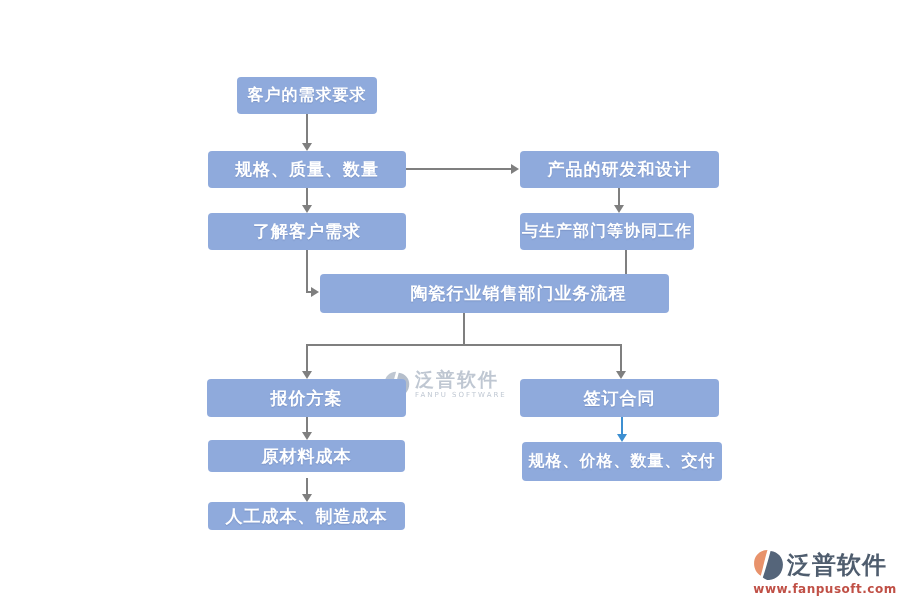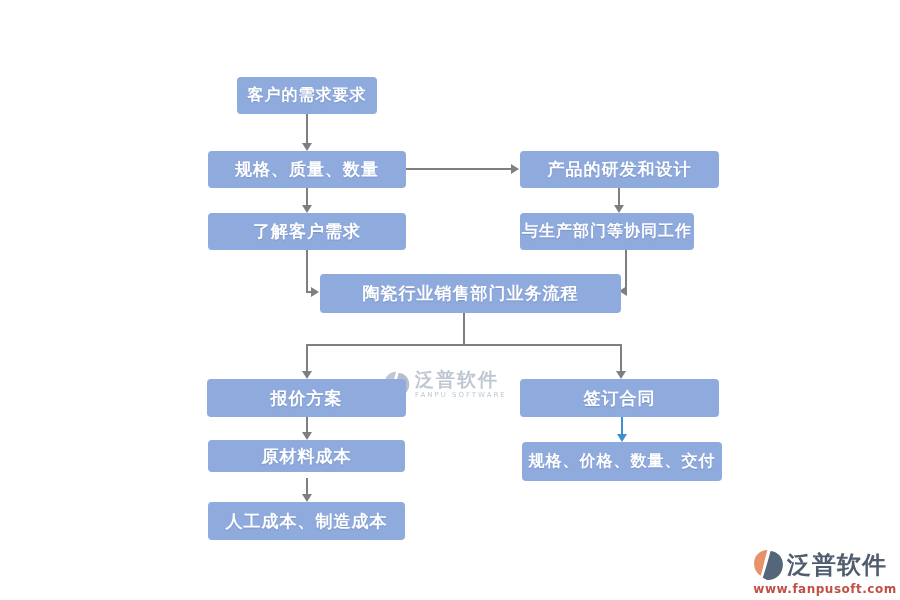--- a/index.html
+++ b/index.html
@@ -49,29 +49,29 @@
   <div class="node" style="left:237px;top:77px;width:140px;height:37px;font-size:16px;">客户的需求要求</div>
 
   <div class="node" style="left:208px;top:151px;width:198px;height:37px;">规格、质量、数量</div>
 
   <div class="node" style="left:520px;top:151px;width:199px;height:37px;">产品的研发和设计</div>
 
   <div class="node" style="left:208px;top:213px;width:198px;height:37px;text-align:center;">了解客户需求</div>
 
   <div class="node" style="left:520px;top:213px;width:174px;height:37px;font-size:16px;">与生产部门等协同工作</div>
 
-  <div class="node" style="left:320px;top:274px;width:301px;height:39px;">陶瓷行业销售部门业务流程</div>
+  <div class="node" style="left:320px;top:274px;width:301px;height:39px;padding-left:48px;">陶瓷行业销售部门业务流程</div>
 
   <div class="node" style="left:207px;top:379px;width:199px;height:38px;">报价方案</div>
 
   <div class="node" style="left:520px;top:379px;width:199px;height:38px;">签订合同</div>
 
   <div class="node" style="left:208px;top:440px;width:197px;height:32px;">原材料成本</div>
 
-  <div class="node" style="left:208px;top:502px;width:197px;height:38px;">人工成本、制造成本</div>
+  <div class="node" style="left:208px;top:502px;width:197px;height:28px;">人工成本、制造成本</div>
 
   <div class="node" style="left:522px;top:442px;width:200px;height:39px;font-size:16px;">规格、价格、数量、交付</div>
 
   <div class="vline" style="left:306px;top:114px;height:31px;"></div>
   <div class="ah-down" style="left:302px;top:143px;"></div>
 
   <div class="hline" style="left:406px;top:168px;width:106px;"></div>
   <div class="ah-right" style="left:511px;top:164px;"></div>
 
   <div class="vline" style="left:306px;top:188px;height:19px;"></div>

